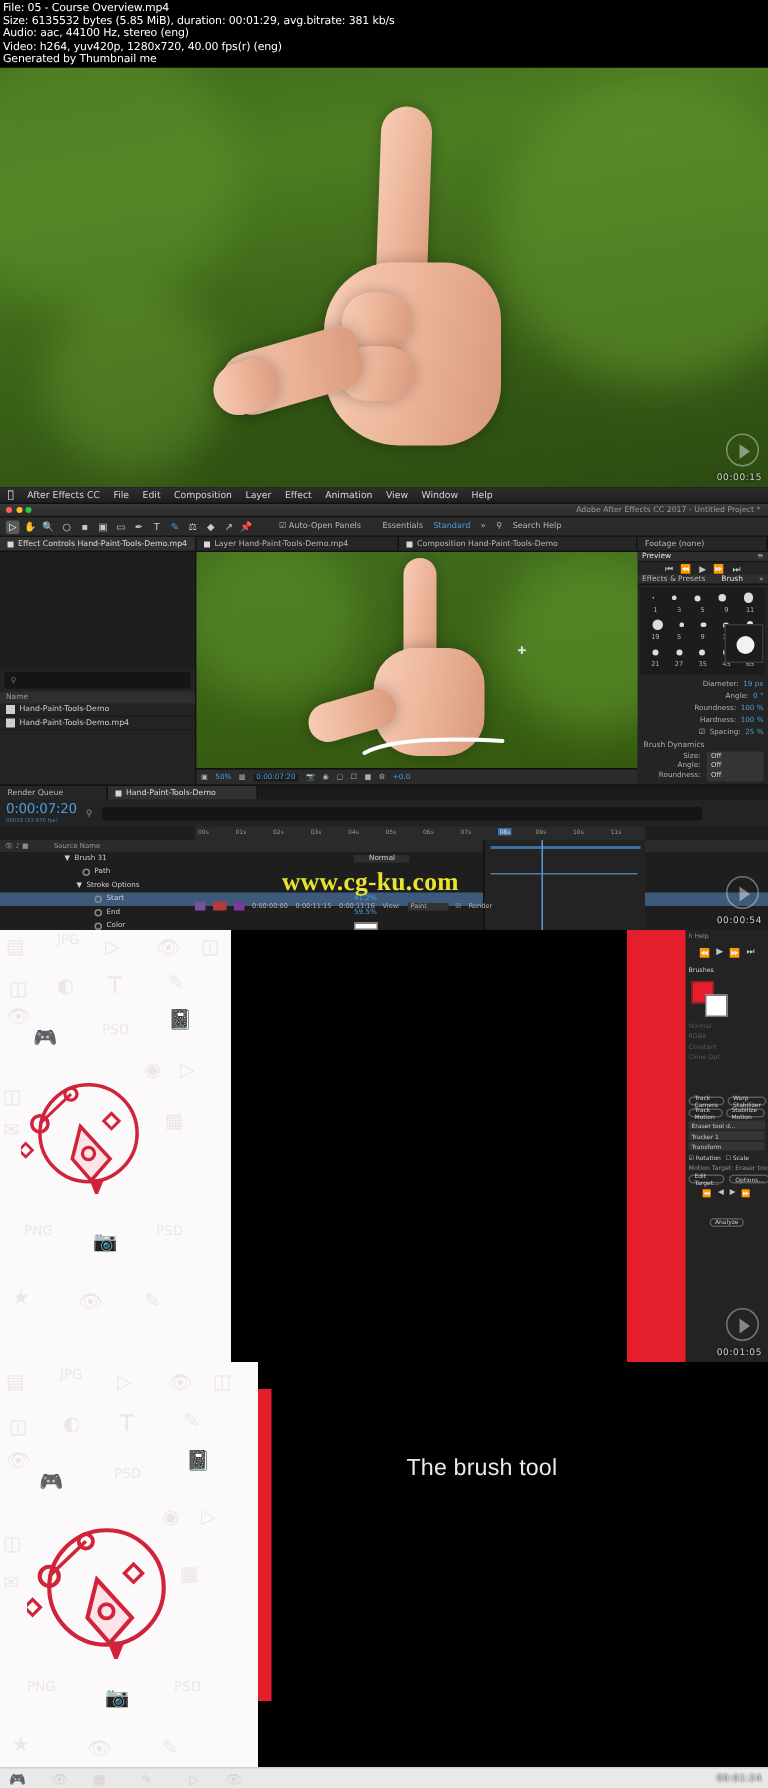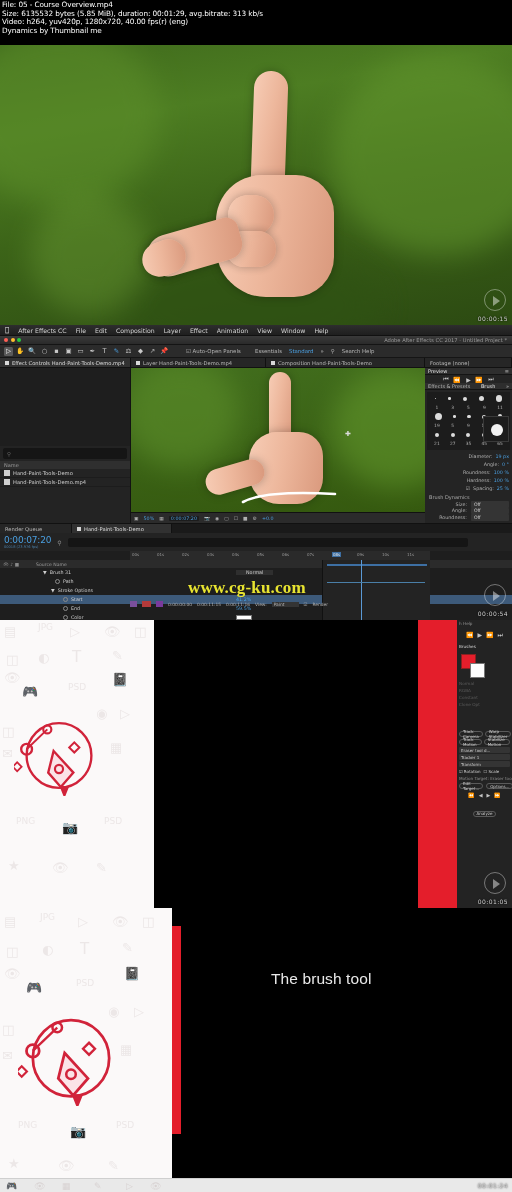--- a/index.html
+++ b/index.html
@@ -227,23 +227,24 @@
     position: absolute; left: 0; bottom: 0; width: 512px; height: 14px;
     background: #e9e9e9; border-top: 1px solid #cfcfcf;
   }
   .strip-ico { position: absolute; color: #d8d2d2; font-size: 9px; top: 2px; }
 </style>
 </head>
 <body>
 
 <div id="mediainfo">
   <div>File: 05 - Course Overview.mp4</div>
-  <div>Size: 6135532 bytes (5.85 MiB), duration: 00:01:29, avg.bitrate: 313 kb/s</div>
+  <div>Size: 6135532 bytes (5.85 MiB), duration: 00:01:29, avg.bitrate: 381 kb/s</div>
+  <div>Audio: aac, 44100 Hz, stereo (eng)</div>
   <div>Video: h264, yuv420p, 1280x720, 40.00 fps(r) (eng)</div>
-  <div>Dynamics by Thumbnail me</div>
+  <div>Generated by Thumbnail me</div>
 </div>
 
 <div id="row-hand">
   <div class="blur-blob" style="left:-40px;top:-20px;width:200px;height:180px;background:#5d8f2a;"></div>
   <div class="blur-blob" style="left:330px;top:10px;width:220px;height:200px;background:#64992e;"></div>
   <div class="blur-blob" style="left:120px;top:200px;width:260px;height:120px;background:#2f5213;opacity:.7;"></div>
   <div class="blur-blob" style="left:30px;top:150px;width:120px;height:120px;background:#76a93a;opacity:.35;"></div>
 
   <div id="hand-wrap">
 

